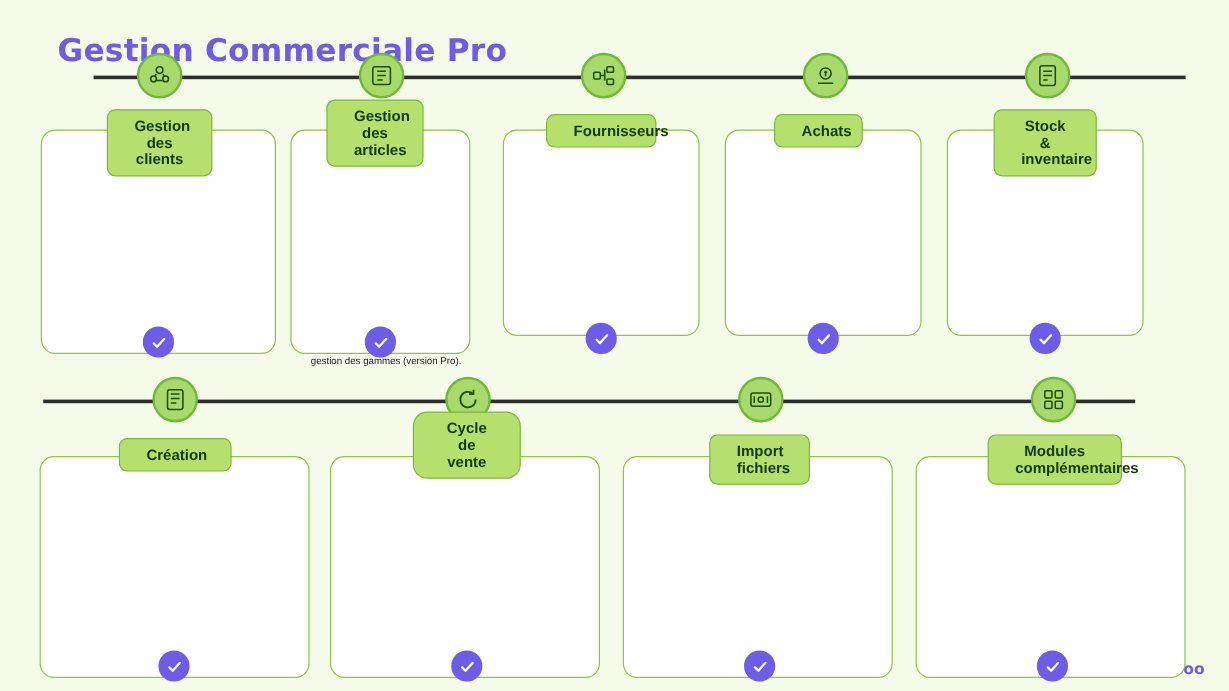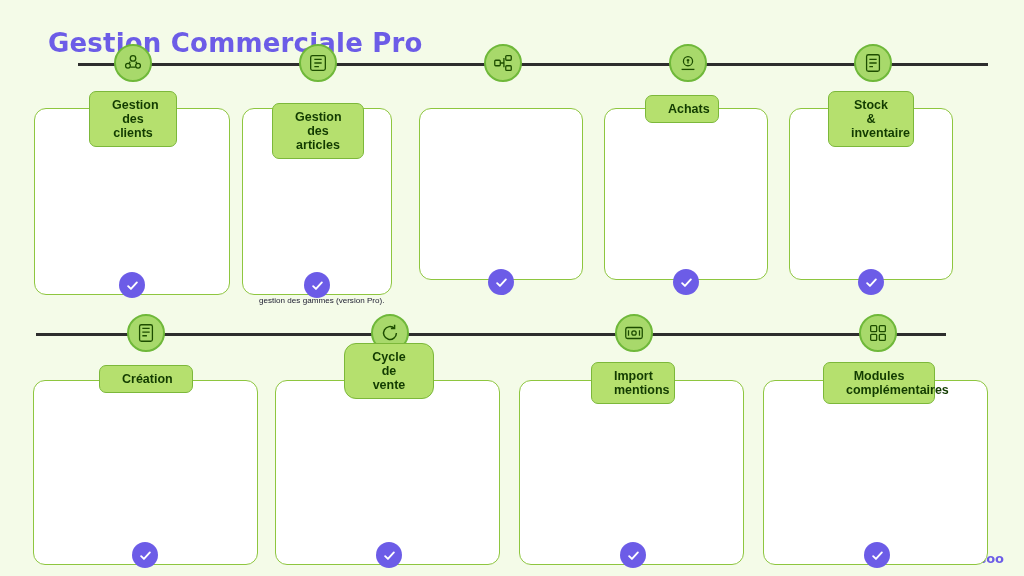--- a/index.html
+++ b/index.html
@@ -202,41 +202,42 @@
       <li>Gestion de plusieurs tarifs (version Pro).</li>
     </ul>
   </div>
   <div class="check" style="left:119px; top:272px;">
     <svg width="15" height="15" viewBox="0 0 24 24" fill="none" stroke="#ffffff" stroke-width="3" stroke-linecap="round" stroke-linejoin="round">
         <path d="M5 13l4.5 4.5L19 7"></path>
       </svg>
   </div>
 
   <div class="card" style="left:242px; top:108px; width:150px; height:187px;"></div>
-  <div class="card-label" style="left:272px; top:103px; width:92px;">Gestion des
+  <div class="card-label" style="left:272px; top:83px; width:81px;">Gestion des
 articles</div>
   <div class="card-body" style="left:248px; top:136px; width:140px;">
     <ul>
       <li>Nombre article illimité &amp; famille d'articles.</li>
       <li>Codes articles, fournisseurs, interne.</li>
       <li>Génération automatique ou manuelle des codes-barres.</li>
       <li>Gestion des lecteurs de codes-barres (douchette + stylo).</li>
       <li>Description des articles en 3 langues.</li>
       <li>Eco-participations.</li>
       <li>Multi-dépôts, Unité, Informations emballage.</li>
       <li>Gestion de plusieurs tarifs &amp; gestion des gammes (version Pro).</li>
     </ul>
   </div>
   <div class="check" style="left:304px; top:272px;">
     <svg width="15" height="15" viewBox="0 0 24 24" fill="none" stroke="#ffffff" stroke-width="3" stroke-linecap="round" stroke-linejoin="round">
         <path d="M5 13l4.5 4.5L19 7"></path>
       </svg>
   </div>
 
   <div class="card" style="left:419px; top:108px; width:164px; height:172px;"></div>
+  <div class="card-label" style="left:455px; top:95px; width:92px;">Fournisseurs</div>
   <div class="card-body" style="left:426px; top:134px; width:152px;">
     <ul>
       <li>Import de vos fichiers fournisseurs.</li>
       <li>Création du fournisseur à partir du N° de TVA.</li>
       <li>Tableau de bord fournisseur avec situation comptable et graphique CA.</li>
       <li>Fiche complète.</li>
     </ul>
   </div>
   <div class="check" style="left:488px; top:269px;">
     <svg width="15" height="15" viewBox="0 0 24 24" fill="none" stroke="#ffffff" stroke-width="3" stroke-linecap="round" stroke-linejoin="round">
@@ -313,21 +314,21 @@
     </ul>
   </div>
   <div class="check" style="left:376px; top:542px;">
     <svg width="15" height="15" viewBox="0 0 24 24" fill="none" stroke="#ffffff" stroke-width="3" stroke-linecap="round" stroke-linejoin="round">
         <path d="M5 13l4.5 4.5L19 7"></path>
       </svg>
   </div>
 
   <div class="card" style="left:519px; top:380px; width:225px; height:185px;"></div>
   <div class="card-label" style="left:591px; top:362px; width:84px;">Import
-mentions</div>
+fichiers</div>
   <div class="card-body" style="left:526px; top:406px; width:212px;">
     <ul>
       <li>Import des extraits de banque (uniquement version Pro).</li>
       <li>Lettrage des factures clients/fournisseurs et mouvements bancaires.</li>
     </ul>
   </div>
   <div class="check" style="left:620px; top:542px;">
     <svg width="15" height="15" viewBox="0 0 24 24" fill="none" stroke="#ffffff" stroke-width="3" stroke-linecap="round" stroke-linejoin="round">
         <path d="M5 13l4.5 4.5L19 7"></path>
       </svg>

